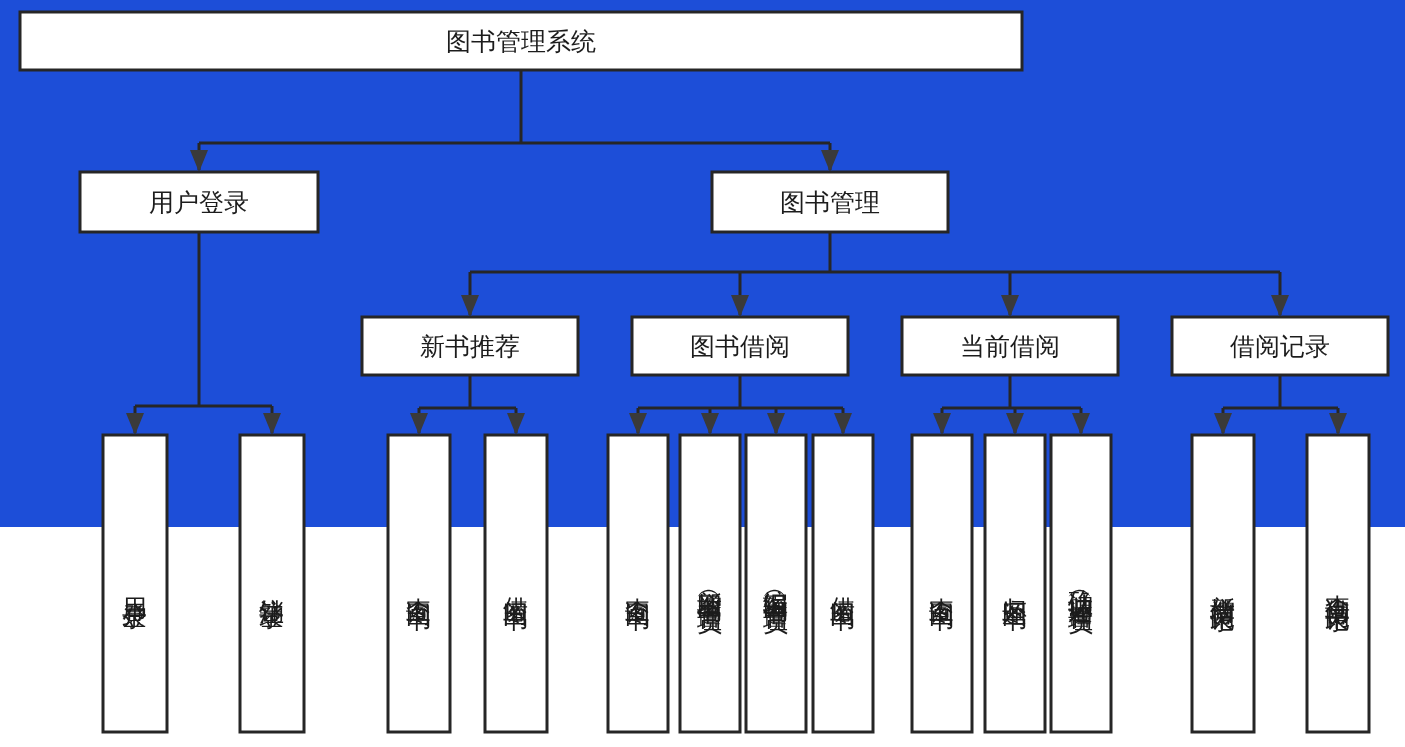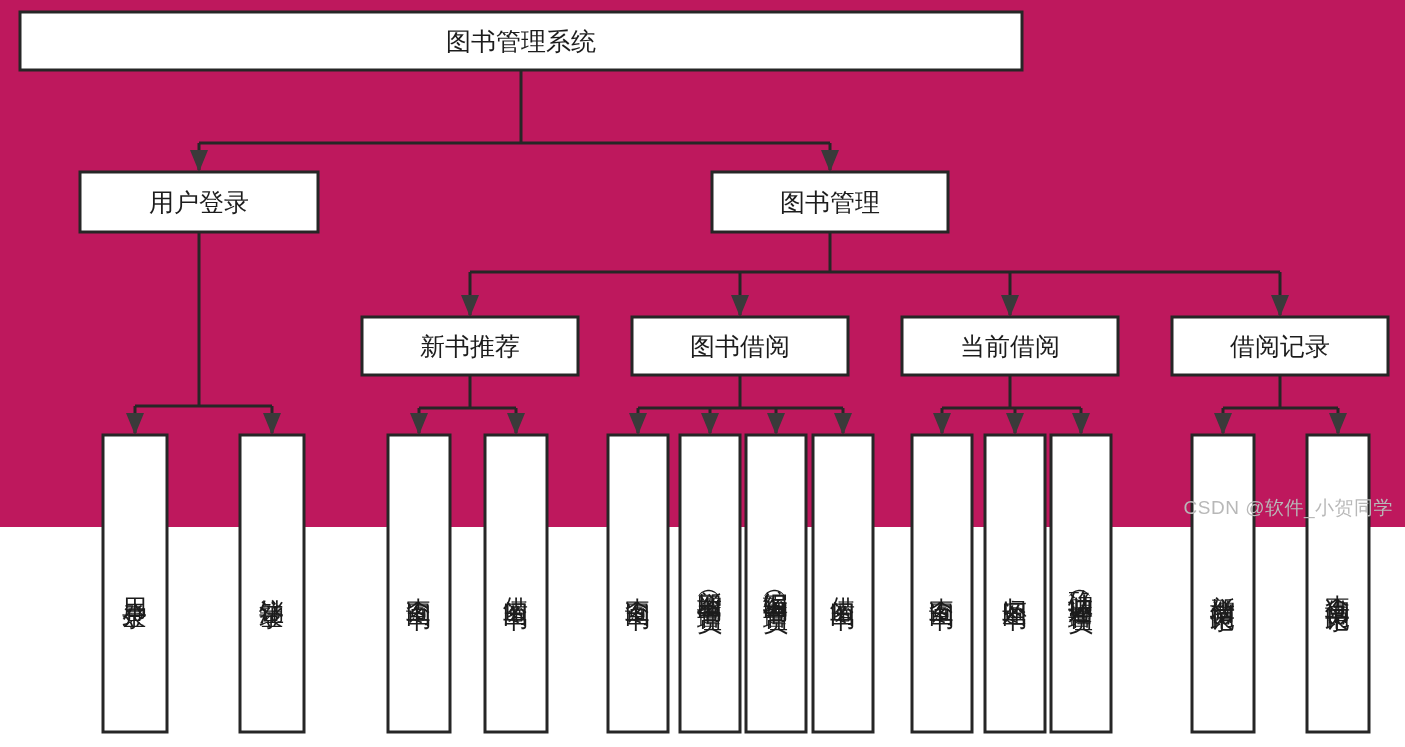--- a/index.html
+++ b/index.html
@@ -10,21 +10,21 @@
   body {
     width: 1405px;
     height: 747px;
     font-family: "Liberation Sans", "DejaVu Sans", sans-serif;
     overflow: hidden;
   }
   #diagram-root {
     position: relative;
     width: 1405px;
     height: 527px;
-    background: #be185d;
+    background: #1d4ed8;
     text-decoration: underline;
   }
   svg#flow {
     position: absolute;
     left: 0;
     top: 0;
     width: 1405px;
     height: 747px;
   }
   .node-rect {
@@ -201,14 +201,13 @@
       <path d="M 1329 413 L 1347 413 L 1338 435 Z" class="arrow-head"></path>
       <g>
         <rect x="1192" y="435" width="62" height="297" class="node-rect"></rect>
         <text x="1223" y="583.5" class="node-label-v">新增借阅记录</text>
       </g>
       <g>
         <rect x="1307" y="435" width="62" height="297" class="node-rect"></rect>
         <text x="1338" y="583.5" class="node-label-v">查询借阅记录</text>
       </g>
     </svg>
-  <div class="watermark-text">CSDN @软件_小贺同学</div>
 </div>
 
 </body></html>

